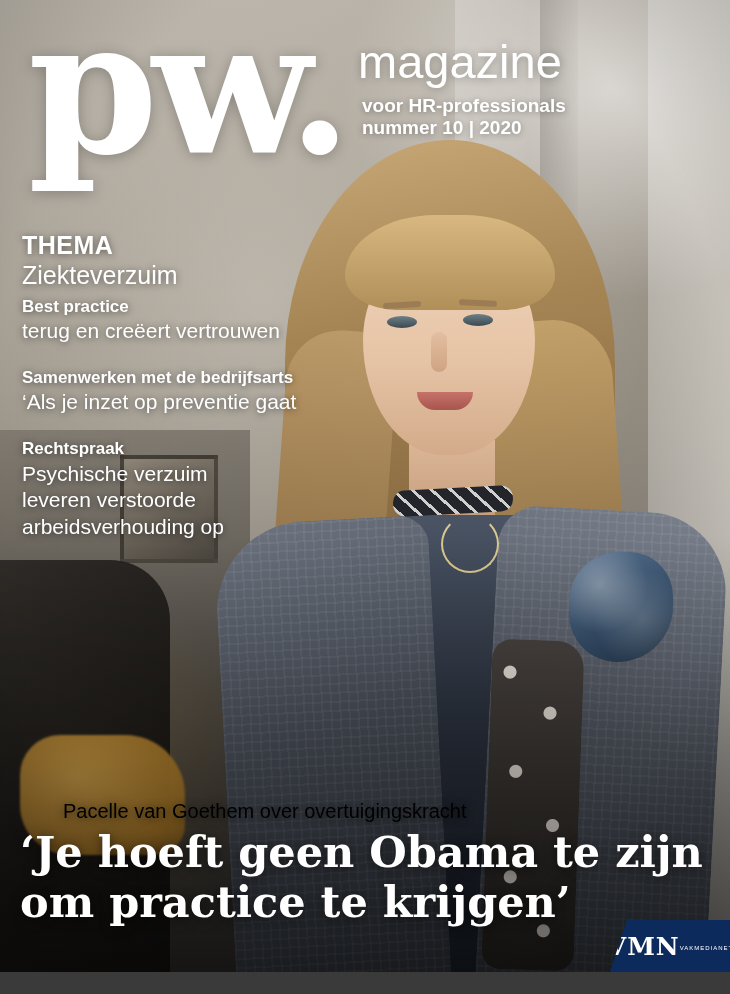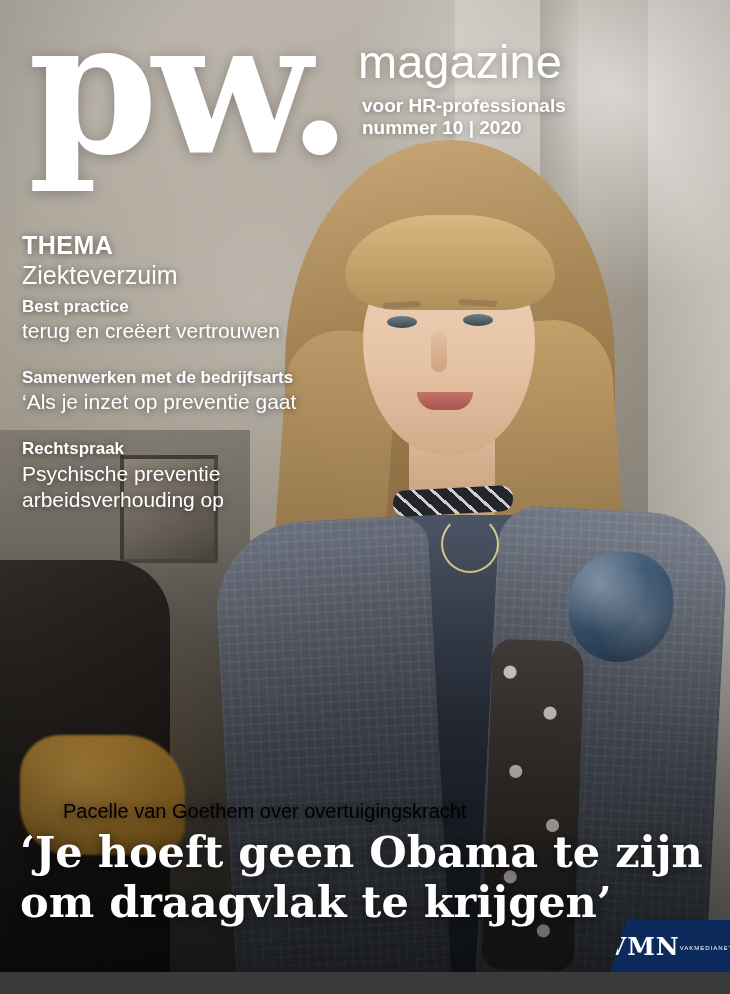--- a/index.html
+++ b/index.html
@@ -350,29 +350,30 @@
     <div class="teaser">
       <div class="teaser-kicker">Best practice</div>
       <div class="teaser-text">terug en creëert vertrouwen</div>
     </div>
     <div class="teaser">
       <div class="teaser-kicker">Samenwerken met de bedrijfsarts</div>
       <div class="teaser-text">‘Als je inzet op preventie gaat</div>
     </div>
     <div class="teaser">
       <div class="teaser-kicker">Rechtspraak</div>
-      <div class="teaser-text">Psychische preventie</div>
+      <div class="teaser-text">Psychische verzuim</div>
+      <div class="teaser-text">leveren verstoorde</div>
       <div class="teaser-text">arbeidsverhouding op</div>
     </div>
   </div>
 
   <div class="kicker-bottom">Pacelle van Goethem over overtuigingskracht</div>
   <div class="headline">
     <div>‘Je hoeft geen Obama te zijn</div>
-    <div>om draagvlak te krijgen’</div>
+    <div>om practice te krijgen’</div>
   </div>
 
   <div class="vmn-logo">
     <div class="vmn-mark">VMN</div>
     <div class="vmn-sub">VAKMEDIANET</div>
   </div>
 
 </div>
 
 </body></html>

